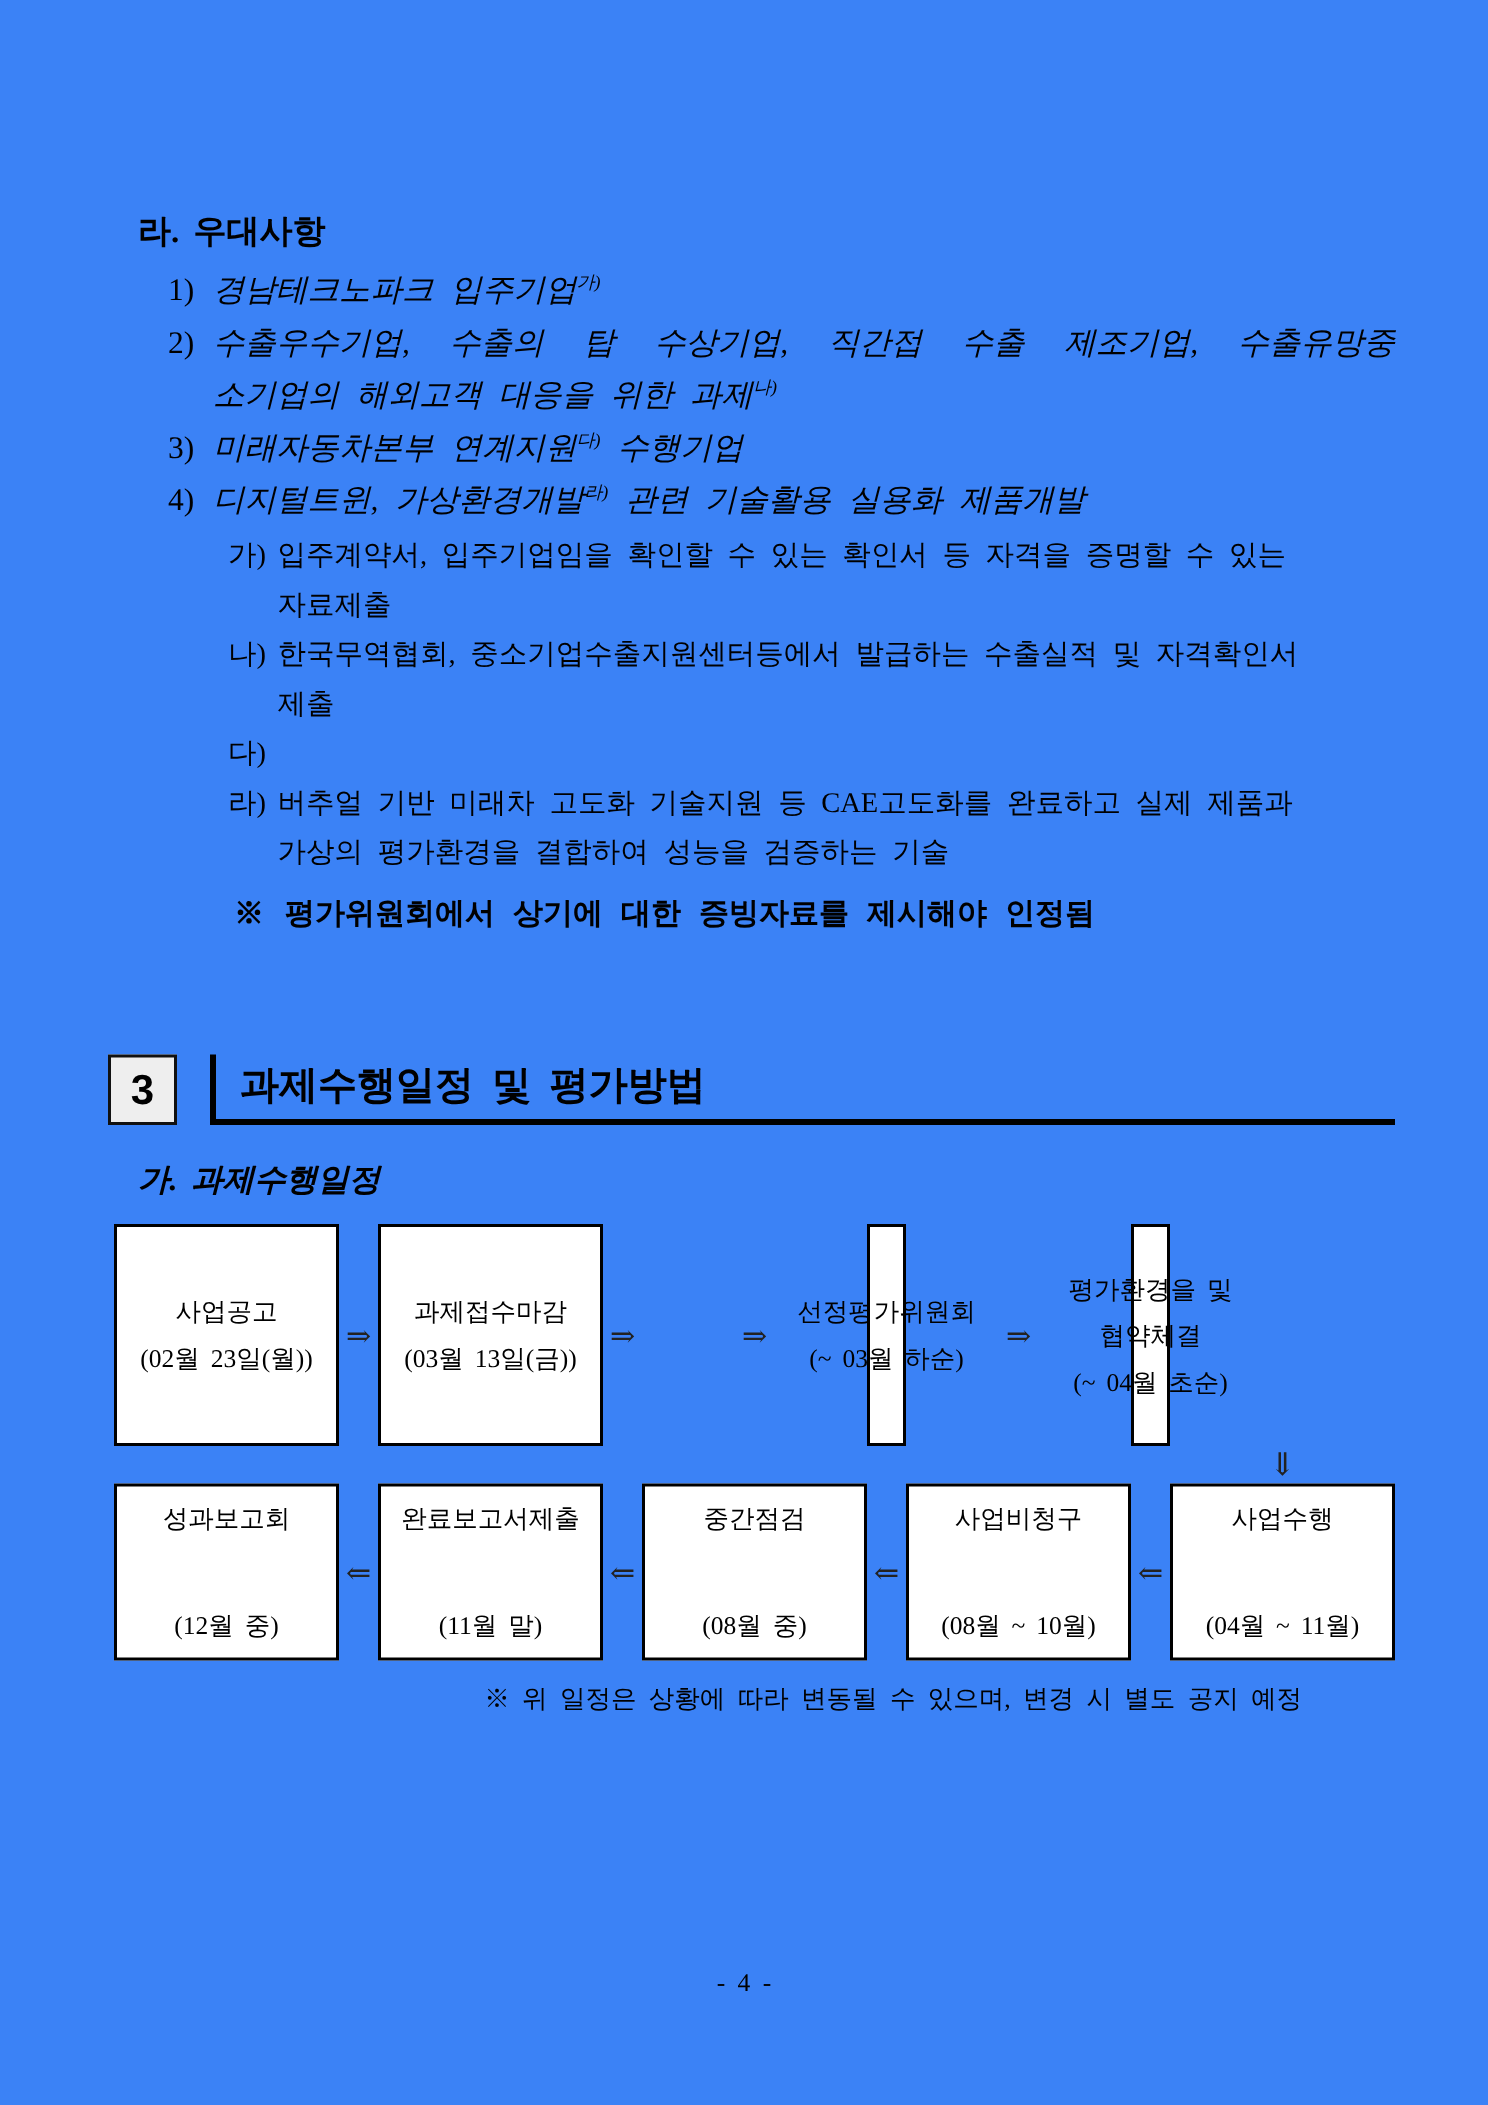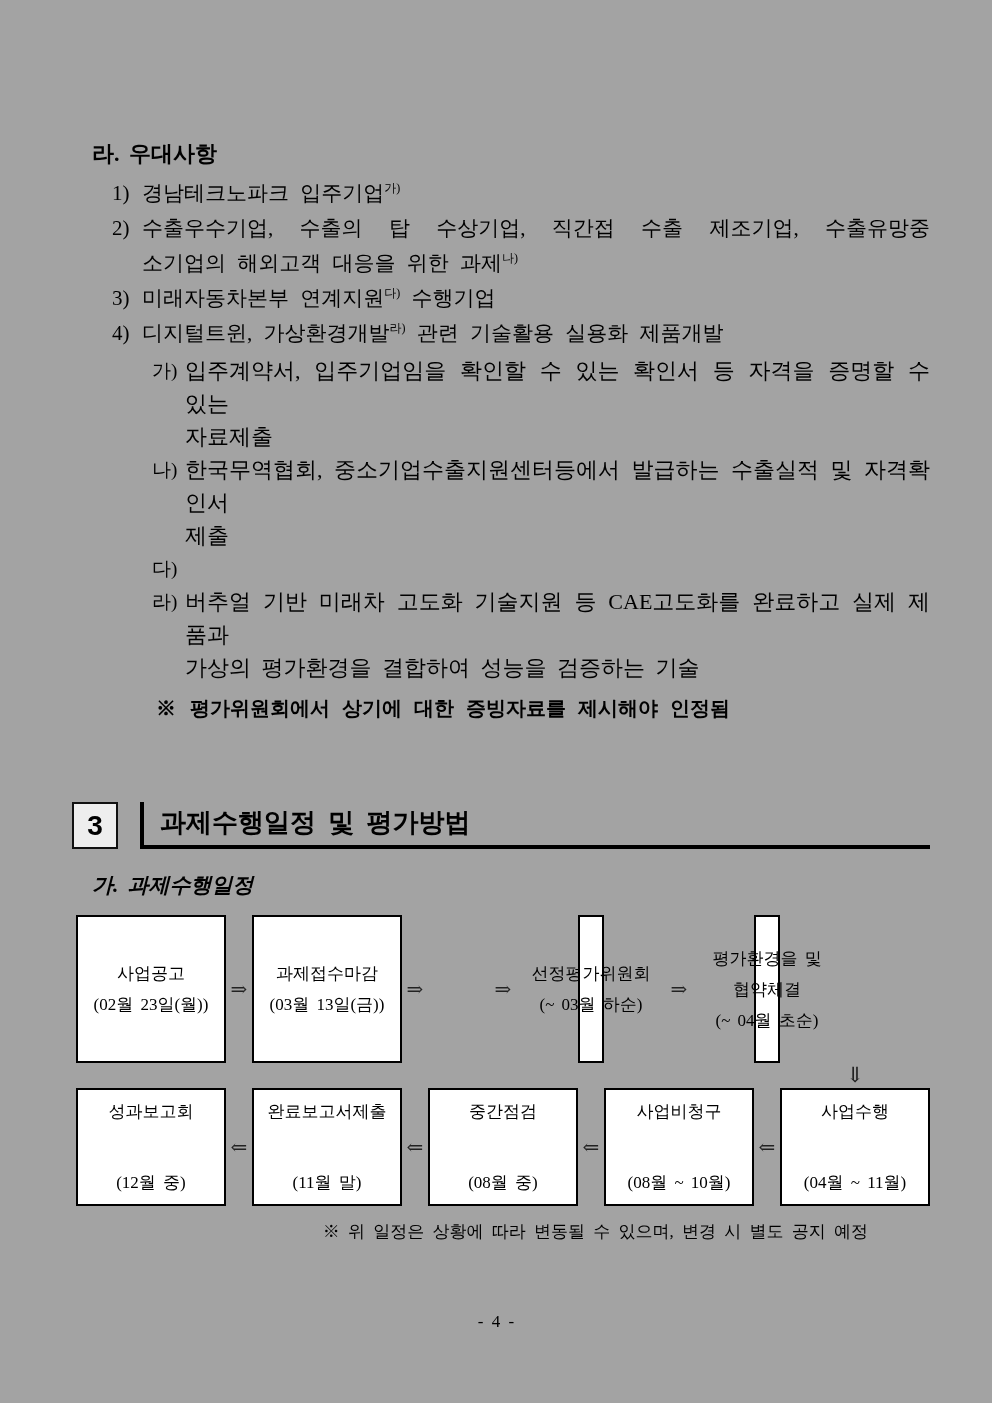--- a/index.html
+++ b/index.html
@@ -1,45 +1,45 @@
 <!DOCTYPE html>
 <html lang="ko"><head>
 <meta charset="utf-8">
 <style>
   * { margin:0; padding:0; box-sizing:border-box; }
   html,body { background:#ffffff; }
   .page {
     position:relative;
     width:992px; height:1403px;
     margin:0 auto;
-    background:#a3a3a3;
+    background:#3b82f6;
     color:#000;
     font-family:"Liberation Serif","DejaVu Serif",serif;
     overflow:hidden;
   }
 
   
   .ra-heading {
     padding-top:140px;
     margin-left:92px;
     font-size:22px; font-weight:bold;
     line-height:28px;
     word-spacing:4px;
   }
   .list { margin-top:8px; }
   .item { display:flex; margin-left:112px; margin-right:62px; }
   .item .marker { flex:0 0 30px; font-size:21px; line-height:35px; }
   .item .lines { flex:1; min-width:0; }
-  .item .line { font-size:21px; line-height:35px; word-spacing:6px; }
+  .item .line { font-size:21px; line-height:35px; word-spacing:6px;font-style:italic; }
   .line.justify { text-align:justify; text-align-last:justify; }
 
   .sublist { margin-top:3px; }
   .sub-item { display:flex; margin-left:152px; margin-right:62px; }
   .sub-item .marker { flex:0 0 33px; font-size:19px; line-height:33px; }
-  .sub-item .line { font-size:22px; line-height:33px; word-spacing:5px; }
+  .sub-item .line { font-size:19px; line-height:33px; word-spacing:5px; }
 
   .emph-note {
     margin:10px 62px 0 156px;
     font-size:20px; font-weight:bold;
     line-height:28px; word-spacing:7px;
     display:flex;
   }
   .emph-note .emph-marker { flex:0 0 34px; }
 
   sup.fnref { font-size:12px; line-height:0; vertical-align:super; font-weight:normal; }

